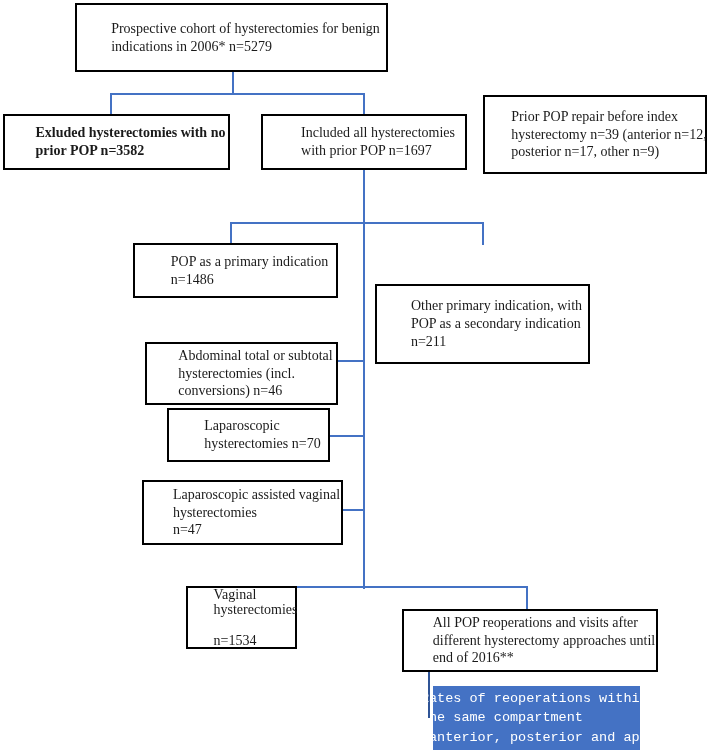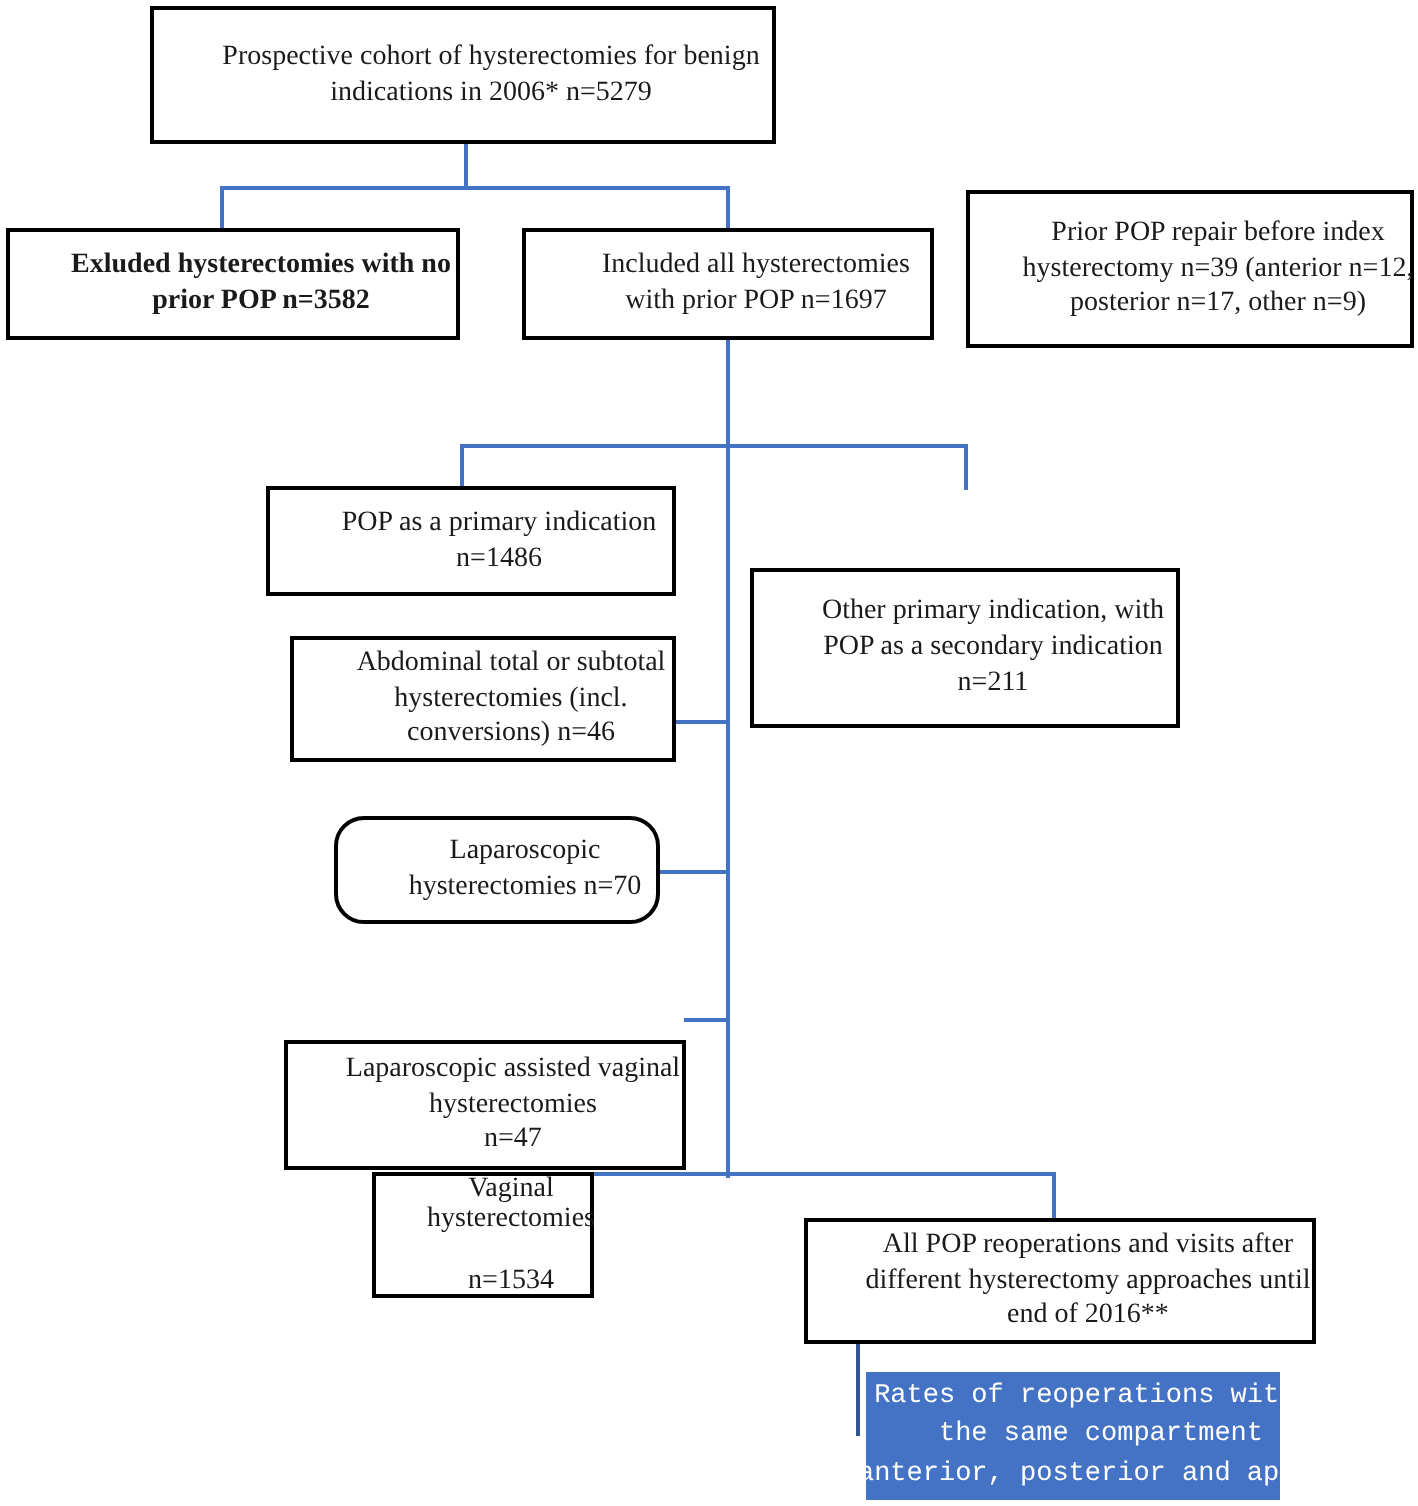--- a/index.html
+++ b/index.html
@@ -21,21 +21,20 @@
   }
   .node{
     position:absolute;
     box-sizing:border-box;
     border:2px solid var(--node-border);
     background:var(--node-bg);
     color:var(--text);
     display:flex;
     align-items:center;
     justify-content:center;
-    text-align:center;
     font-size:14px;
     line-height:1.28;
     white-space:pre;
     padding-left:28px;
   }
   .node.highlight{
     border:none;
     background:var(--hl-bg);
     color:var(--hl-text);
     font-family:Liberation Mono, monospace;
@@ -80,28 +79,28 @@
 hysterectomy n=39 (anterior n=12,
 posterior n=17, other n=9)</div>
 
   <div class="node" style="left:133px;top:243px;width:205px;height:55px;">POP as a primary indication
 n=1486</div>
 
   <div class="node" style="left:375px;top:244px;width:215px;height:80px;margin-top:40px;">Other primary indication, with
 POP as a secondary indication
 n=211</div>
 
-  <div class="node" style="left:145px;top:318px;width:193px;height:63px;">Abdominal total or subtotal
+  <div class="node" style="left:145px;top:342px;width:193px;height:63px;">Abdominal total or subtotal
 hysterectomies (incl.
 conversions) n=46</div>
 
-  <div class="node" style="left:167px;top:408px;width:163px;height:54px;border-radius:15px;">Laparoscopic
+  <div class="node" style="left:167px;top:408px;width:163px;height:54px;">Laparoscopic
 hysterectomies n=70</div>
 
-  <div class="node" style="left:142px;top:480px;width:201px;height:65px;margin-top:40px;">Laparoscopic assisted vaginal
+  <div class="node" style="left:142px;top:480px;width:201px;height:65px;">Laparoscopic assisted vaginal
 hysterectomies
 n=47</div>
 
   <div class="node" style="left:186px;top:555px;width:111px;height:63px;line-height:1.1;margin-top:31px;">Vaginal
 hysterectomies
 
 n=1534</div>
 
   <div class="node" style="left:402px;top:609px;width:256px;height:63px;">All POP reoperations and visits after
 different hysterectomy approaches until

